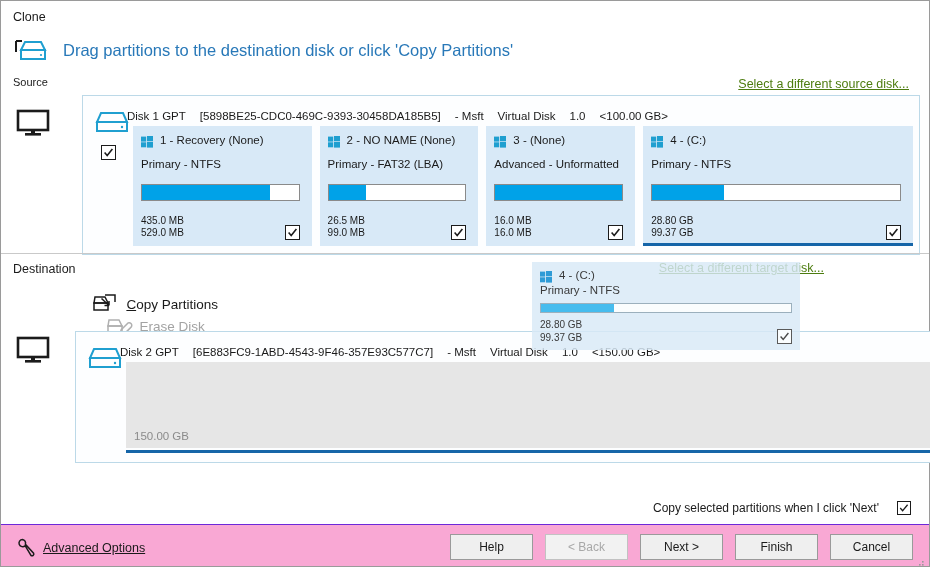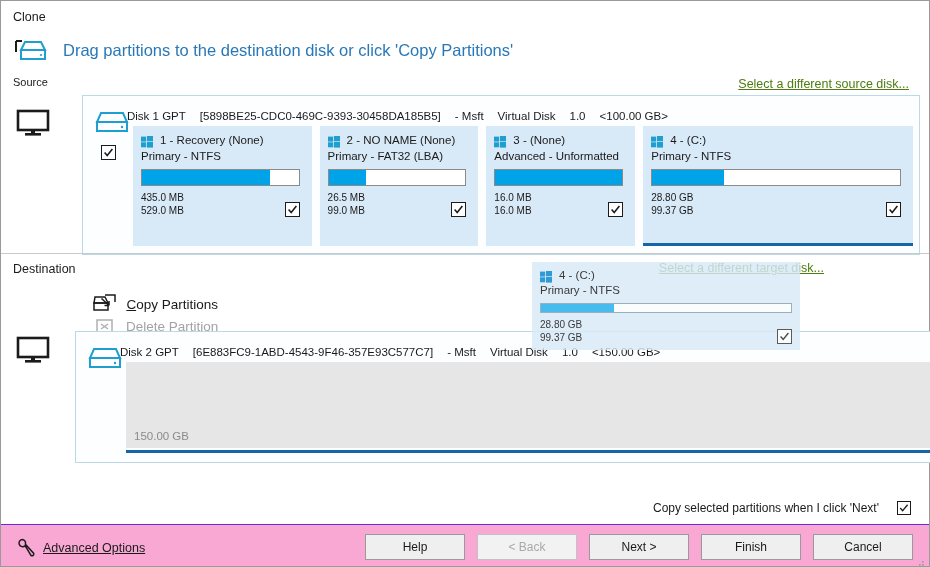--- a/index.html
+++ b/index.html
@@ -72,21 +72,21 @@
 
   
   .part-strip {
     position: absolute; left: 50px; top: 30px; right: 6px; bottom: 8px;
     display: flex; gap: 8px;
   }
   .part {
     position: relative;
     background: #d8e9f7;
     padding: 7px 12px 6px 8px;
-    display: flex; flex-direction: column;
+    display: flex; flex-direction: column; justify-content: space-between;
   }
   .part.selected { box-shadow: inset 0 -3px 0 0 #1565a8; }
   .p-head { display: flex; align-items: center; height: 14px; }
   .winlogo {
     width: 12px; height: 12px; flex: none; margin-right: 7px;
   }
   .p-name { font-size: 11.5px; color: #1a1a1a; white-space: nowrap; }
   .p-type { font-size: 11.5px; color: #1a1a1a; margin-top: 3px; white-space: nowrap; }
   .p-bar {
     height: 17px; margin-top: 7px;
@@ -175,21 +175,21 @@
   .adv {
     position: absolute; left: 14px; top: 12px;
     display: flex; align-items: center;
   }
   .wrench-ico { width: 22px; height: 22px; margin-right: 6px; }
   .adv-text {
     font-size: 12.5px; color: #1a1a1a; text-decoration: underline; cursor: pointer;
   }
   .btns { position: absolute; right: 16px; top: 9px; display: flex; gap: 12px; }
   .btn {
-    width: 100px; height: 26px;
+    width: 83px; height: 26px;
     background: #efefef; border: 1px solid #9a9a9a;
     font-size: 12px; color: #1a1a1a;
     display: flex; align-items: center; justify-content: center;
     cursor: pointer;
   }
   .btn.disabled { color: #a8a8a8; border-color: #c2c2c2; background: #f2f2f2; cursor: default; }
   .grip { position: absolute; right: 4px; bottom: 3px; width: 10px; height: 10px; }
 </style>
 </head>
 <body>
@@ -374,20 +374,30 @@
             <g fill="none" stroke="#1b1b1b" stroke-width="1.5">
               <path d="M2 4 L12 4 L15 10 L1 10 Z"></path>
               <rect x="1" y="10" width="14" height="7"></rect>
               <path d="M12 2 L22 2 L22 9"></path>
               <path d="M8.5 5.5 L16 12.5 M16 12.5 L11.5 12.5 M16 12.5 L16 8"></path>
             </g>
           </svg></span>
         <span class="tb-text"><u>C</u>opy Partitions</span>
       </div>
       <div class="tb-sep"></div>
+      <div class="tb-item disabled">
+        <span class="tb-ico"><svg viewBox="0 0 26 22">
+            <g fill="none" stroke="#b0b0b0" stroke-width="1.5">
+              <path d="M2 5 L12 5 L15 11 L1 11 Z"></path>
+              <rect x="1" y="11" width="14" height="6"></rect>
+              <path d="M15 14 l5 -5 a2.6 2.6 0 1 1 3.6 3.6 l-5 5 a2.6 2.6 0 1 1 -3.6 -3.6 Z"></path>
+            </g>
+          </svg></span>
+        <span class="tb-text"><u>E</u>rase Disk</span>
+      </div>
       <div class="tb-sep"></div>
       <div class="tb-item disabled">
         <span class="tb-ico"><svg viewBox="0 0 26 22">
             <g fill="none" stroke="#b0b0b0" stroke-width="1.5">
               <rect x="4" y="5" width="15" height="13"></rect>
               <path d="M8 9 L15 14 M15 9 L8 14"></path>
             </g>
           </svg></span>
         <span class="tb-text"><u>D</u>elete Partition</span>
       </div>

